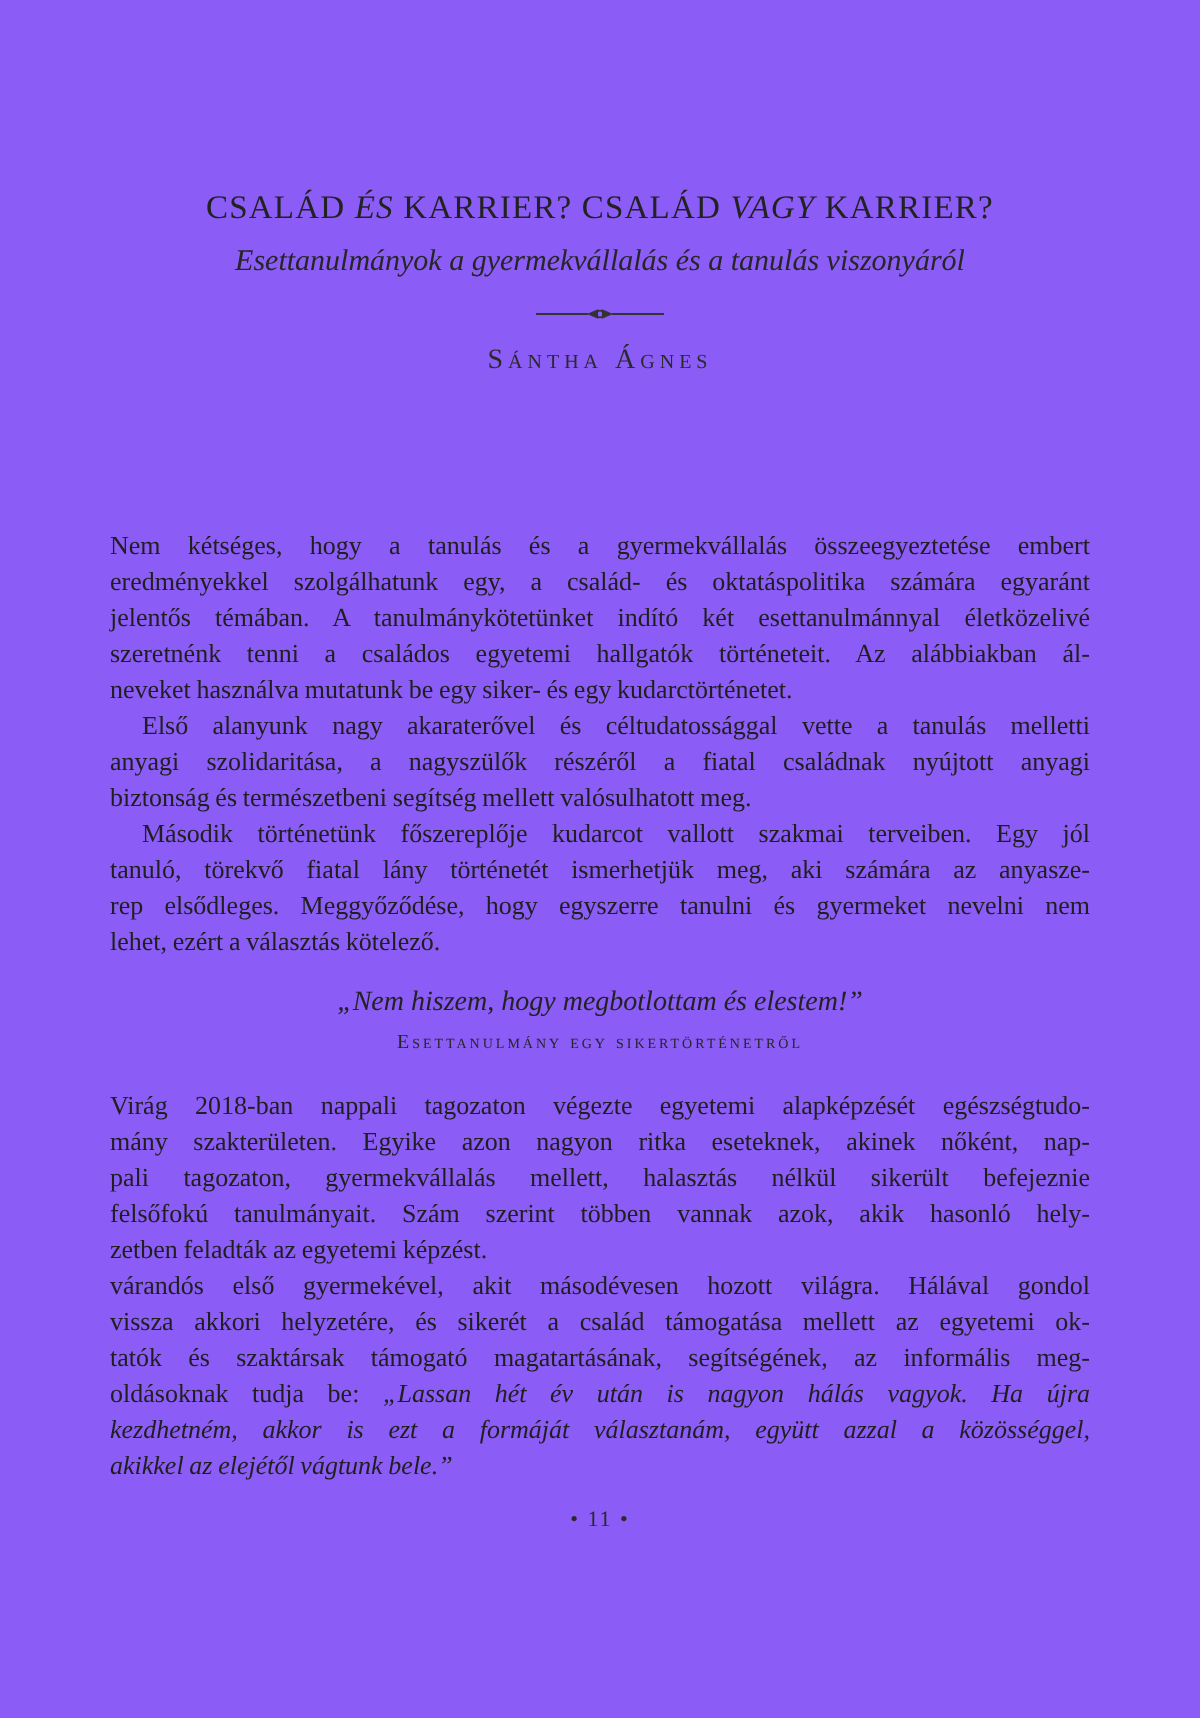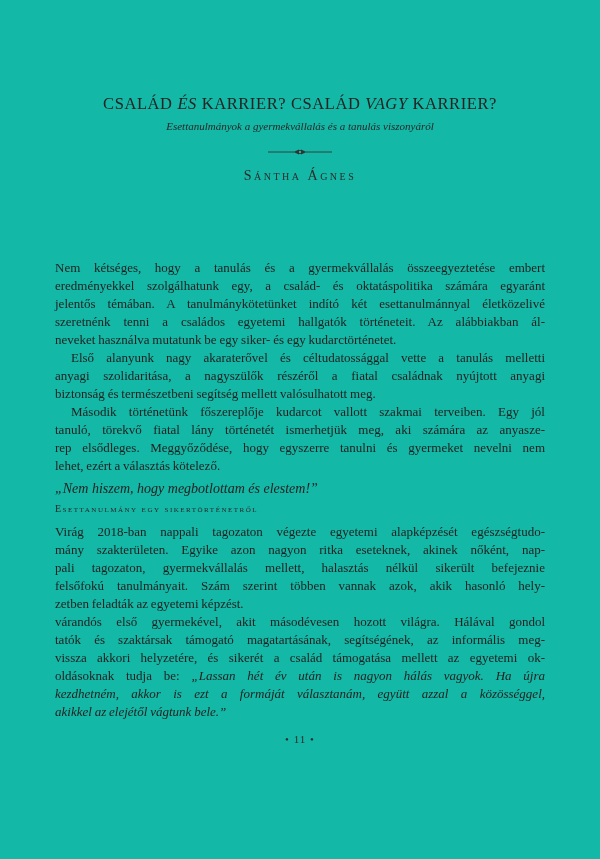--- a/index.html
+++ b/index.html
@@ -5,37 +5,37 @@
   html, body { margin: 0; padding: 0; background: #ffffff; }
   body {
     width: 600px; height: 859px;
     font-family: "Liberation Serif", "DejaVu Serif", serif;
     color: #1f1f1f;
     -webkit-font-smoothing: antialiased;
   }
   .page {
     position: relative;
     width: 600px; height: 859px;
-    background: #14b8a6;
+    background: #8b5cf6;
     overflow: hidden;
   }
   header { padding-top: 94px; text-align: center; }
   .title {
     margin: 0;
     font-size: 16.5px;
     font-weight: normal;
     letter-spacing: 0.6px;
     line-height: 20px;
     color: #222222;
   }
   .title .it { font-style: italic; }
   .subtitle {
-    margin-top: 3px;
+    margin-top: 8px;
     font-style: italic;
-    font-size: 11px;
+    font-size: 15px;
     line-height: 19px;
     color: #262626;
   }
   .ornament { margin-top: 10px; height: 12px; line-height: 0; }
   .author {
     margin-top: 9px;
     font-variant: small-caps;
     font-size: 14px;
     letter-spacing: 2.5px;
     line-height: 17px;
@@ -52,22 +52,23 @@
   #paragraphs-intro { margin-top: 75px; }
   .para { margin: 0; }
   .line {
     text-align: justify;
     text-align-last: justify;
   }
   .line.last { text-align-last: left; }
   .line.indent { text-indent: 16px; }
   .it { font-style: italic; }
   .section-heading {
-    margin: 4px auto;
+    margin: 12px auto;
     width: 490px;
+    text-align: center;
   }
   .section-quote {
     font-style: italic;
     font-size: 14px;
     line-height: 20px;
     color: #222222;
   }
   .section-label {
     font-variant: small-caps;
     font-size: 10px;
@@ -133,22 +134,22 @@
   <main class="body-text" id="paragraphs-case">
       <div class="para">
         <div class="line"><span>Virág 2018-ban nappali tagozaton végezte egyetemi alapképzését egészségtudo-</span></div>
         <div class="line"><span>mány szakterületen. Egyike azon nagyon ritka eseteknek, akinek nőként, nap-</span></div>
         <div class="line"><span>pali tagozaton, gyermekvállalás mellett, halasztás nélkül sikerült befejeznie</span></div>
         <div class="line"><span>felsőfokú tanulmányait. Szám szerint többen vannak azok, akik hasonló hely-</span></div>
         <div class="line last"><span>zetben feladták az egyetemi képzést.</span></div>
       </div>
       <div class="para">
         <div class="line"><span>várandós első gyermekével, akit másodévesen hozott világra. Hálával gondol</span></div>
+        <div class="line"><span>vissza akkori helyzetére, és sikerét a család támogatása mellett az egyetemi ok-</span></div>
         <div class="line"><span>tatók és szaktársak támogató magatartásának, segítségének, az informális meg-</span></div>
-        <div class="line"><span>vissza akkori helyzetére, és sikerét a család támogatása mellett az egyetemi ok-</span></div>
         <div class="line"><span>oldásoknak tudja be: </span><span class="it">„Lassan hét év után is nagyon hálás vagyok. Ha újra</span></div>
         <div class="line"><span class="it">kezdhetném, akkor is ezt a formáját választanám, együtt azzal a közösséggel,</span></div>
         <div class="line last"><span class="it">akikkel az elejétől vágtunk bele.”</span></div>
       </div>
     </main>
 
   <footer class="page-number">• 11 •</footer>
 
 </div>
 

